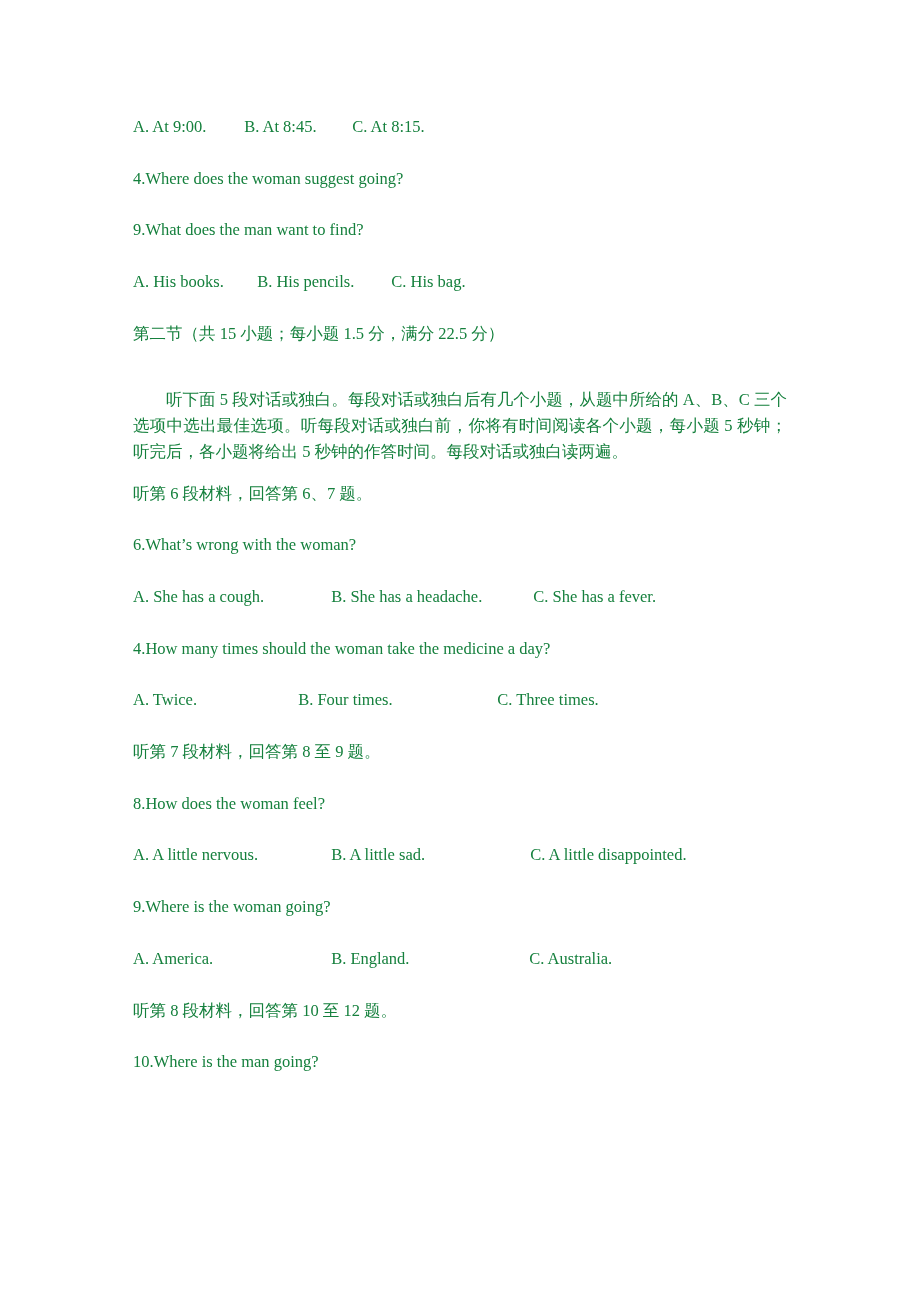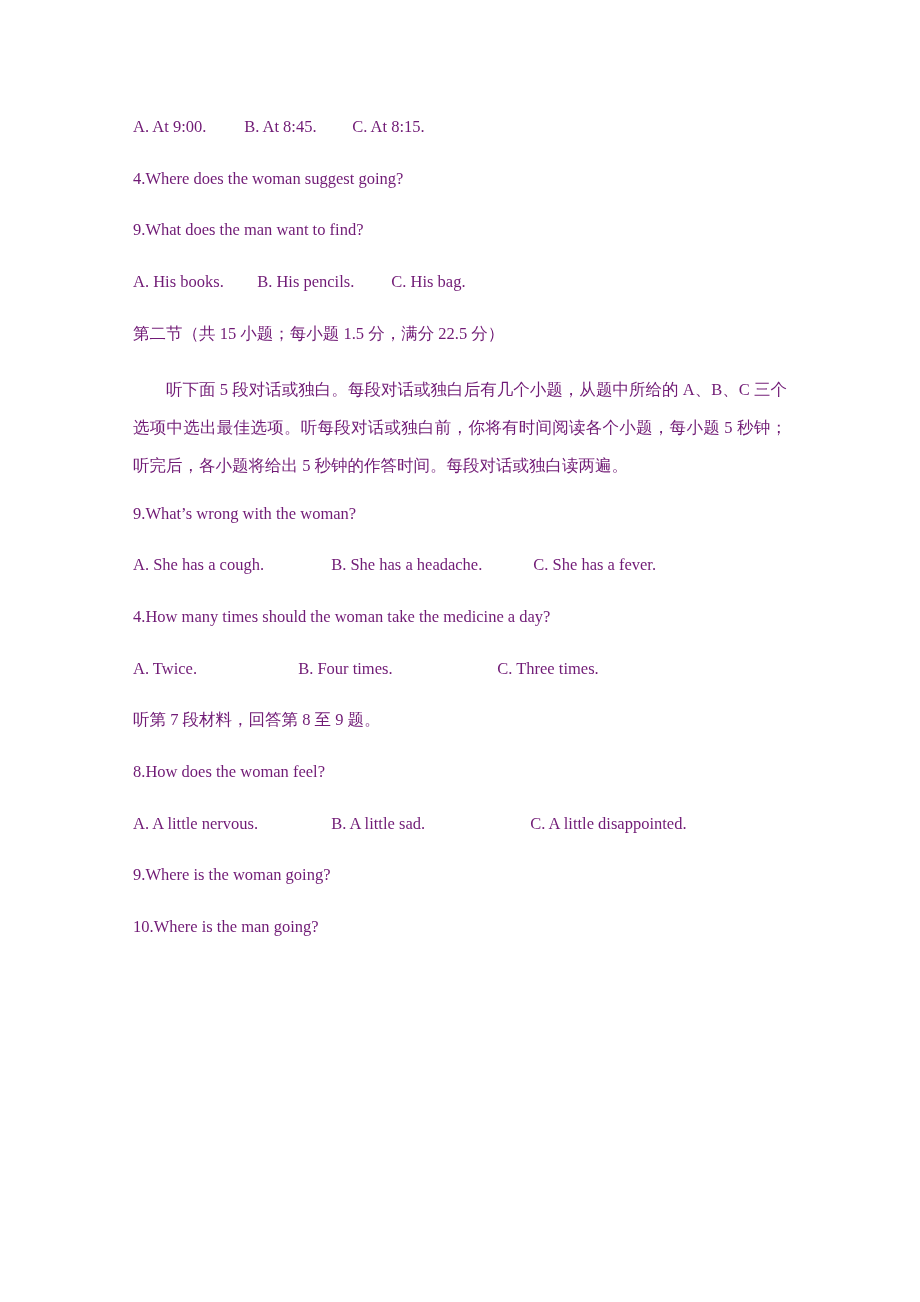--- a/index.html
+++ b/index.html
@@ -7,35 +7,35 @@
     padding: 0;
     background: #ffffff;
   }
   .page {
     position: relative;
     width: 920px;
     height: 1302px;
     box-sizing: border-box;
     padding: 116px 133px 0 133px;
     background: #ffffff;
-    color: #701a75;
+    color: #15803d;
     font-family: "Liberation Serif", "DejaVu Serif", serif;
     font-size: 16.5px;
     overflow: hidden;
   }
   .line {
     line-height: 21.7px;
     margin: 0 0 30px 0;
     white-space: nowrap;
   }
   .heading {
-    margin-bottom: 26px;
+    margin-bottom: 42px;
   }
   .para {
-    line-height: 38px;
+    line-height: 26px;
     margin: 0 0 18px 0;
     white-space: normal;
     text-align: justify;
     text-indent: 2em;
   }
   .opt {
     display: inline-block;
     vertical-align: top;
   }
 </style>
@@ -58,22 +58,23 @@
   <div class="line">
     <span class="opt" style="width:120px">A. His books.</span>
     <span class="opt" style="width:130px">B. His pencils.</span>
     <span class="opt">C. His bag.</span>
   </div>
 
   <div class="line heading">第二节（共 15 小题；每小题 1.5 分，满分 22.5 分）</div>
 
   <div class="para">听下面 5 段对话或独白。每段对话或独白后有几个小题，从题中所给的 A、B、C 三个选项中选出最佳选项。听每段对话或独白前，你将有时间阅读各个小题，每小题 5 秒钟；听完后，各小题将给出 5 秒钟的作答时间。每段对话或独白读两遍。</div>
 
+  <div class="line">听第 6 段材料，回答第 6、7 题。</div>
 
-  <div class="line">9.What’s wrong with the woman?</div>
+  <div class="line">6.What’s wrong with the woman?</div>
 
   <div class="line">
     <span class="opt" style="width:194px">A. She has a cough.</span>
     <span class="opt" style="width:198px">B. She has a headache.</span>
     <span class="opt">C. She has a fever.</span>
   </div>
 
   <div class="line">4.How many times should the woman take the medicine a day?</div>
 
   <div class="line">
@@ -87,17 +88,23 @@
   <div class="line">8.How does the woman feel?</div>
 
   <div class="line">
     <span class="opt" style="width:194px">A. A little nervous.</span>
     <span class="opt" style="width:195px">B. A little sad.</span>
     <span class="opt">C. A little disappointed.</span>
   </div>
 
   <div class="line">9.Where is the woman going?</div>
 
+  <div class="line">
+    <span class="opt" style="width:194px">A. America.</span>
+    <span class="opt" style="width:194px">B. England.</span>
+    <span class="opt">C. Australia.</span>
+  </div>
 
+  <div class="line">听第 8 段材料，回答第 10 至 12 题。</div>
 
   <div class="line">10.Where is the man going?</div>
 
 </div>
 
 </body></html>

